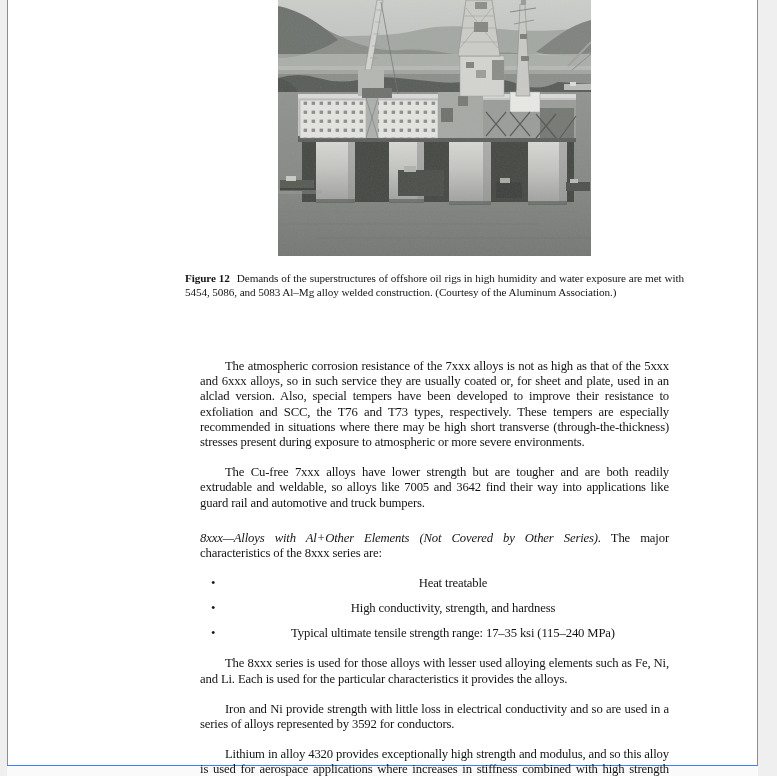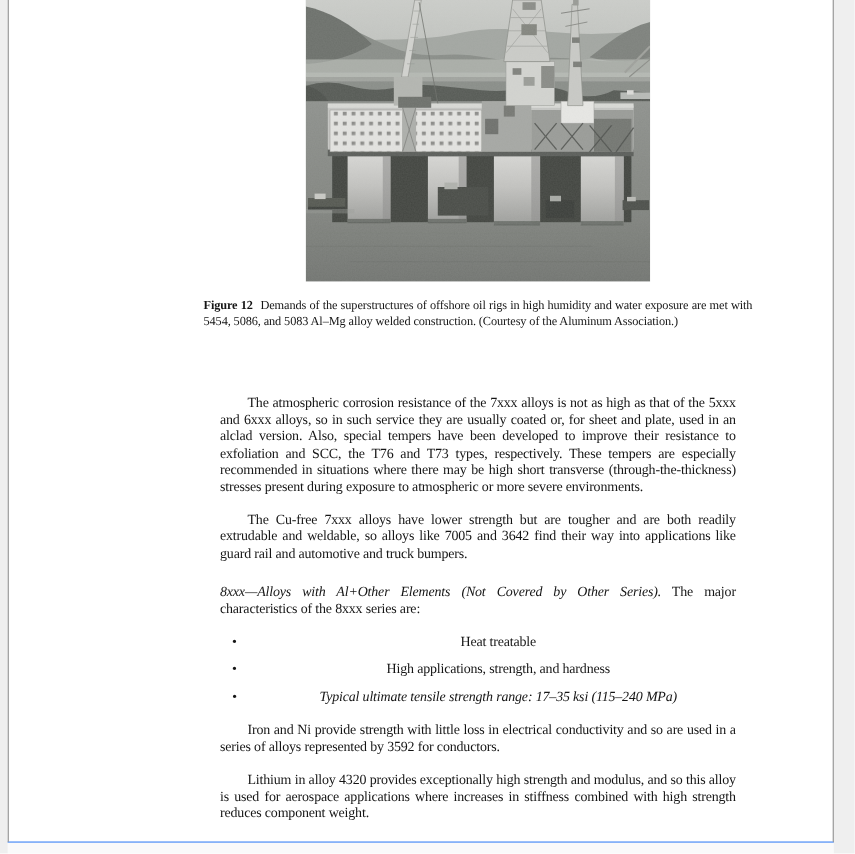--- a/index.html
+++ b/index.html
@@ -36,21 +36,21 @@
   }
   .textblock p { margin:15px; }
   .textblock p.indent { text-indent:25px; }
   .textblock p.heading { margin-top:20px; }
   .textblock p.heading i { font-style:italic; }
   ul.chars { list-style:none; margin:8px 0 3px 0; padding:0 0 0 25px; }
   ul.chars li {
     position:relative; padding-left:12px; margin-bottom:9.8px;
     text-align:center;
   }
-  ul.chars li:last-child { margin-bottom:12px;font-style:italic; }
+  ul.chars li:last-child { margin-bottom:12px; }
   ul.chars li::before { content:"\2022"; position:absolute; left:1px; top:0; }
 </style>
 </head>
 <body>
 
 <div class="strip left"></div>
 <div class="strip right"></div>
 
 <div class="page">
 
@@ -203,21 +203,22 @@
   <p class="caption"><b>Figure 12</b><span>Demands of the superstructures of offshore oil rigs in high humidity and water exposure are met with 5454, 5086, and 5083 Al–Mg alloy welded construction. (Courtesy of the Aluminum Association.)</span></p>
 
   <div class="textblock">
     <p class="indent">The atmospheric corrosion resistance of the 7xxx alloys is not as high as that of the 5xxx and 6xxx alloys, so in such service they are usually coated or, for sheet and plate, used in an alclad version. Also, special tempers have been developed to improve their resistance to exfoliation and SCC, the T76 and T73 types, respectively. These tempers are especially recommended in situations where there may be high short transverse (through-the-thickness) stresses present during exposure to atmospheric or more severe environments.</p>
     <p class="indent">The Cu-free 7xxx alloys have lower strength but are tougher and are both readily extrudable and weldable, so alloys like 7005 and 3642 find their way into applications like guard rail and automotive and truck bumpers.</p>
 
     <p class="heading"><i>8xxx—Alloys with Al+Other Elements (Not Covered by Other Series).</i> <span>The major characteristics of the 8xxx series are:</span></p>
 
     <ul class="chars">
       <li>Heat treatable</li>
-      <li>High applications, strength, and hardness</li>
+      <li>High conductivity, strength, and hardness</li>
       <li>Typical ultimate tensile strength range: 17–35 ksi (115–240 MPa)</li>
     </ul>
 
+    <p class="indent">The 8xxx series is used for those alloys with lesser used alloying elements such as Fe, Ni, and Li. Each is used for the particular characteristics it provides the alloys.</p>
     <p class="indent">Iron and Ni provide strength with little loss in electrical conductivity and so are used in a series of alloys represented by 3592 for conductors.</p>
     <p class="indent">Lithium in alloy 4320 provides exceptionally high strength and modulus, and so this alloy is used for aerospace applications where increases in stiffness combined with high strength reduces component weight.</p>
   </div>
 
 </div>
 
 </body></html>

